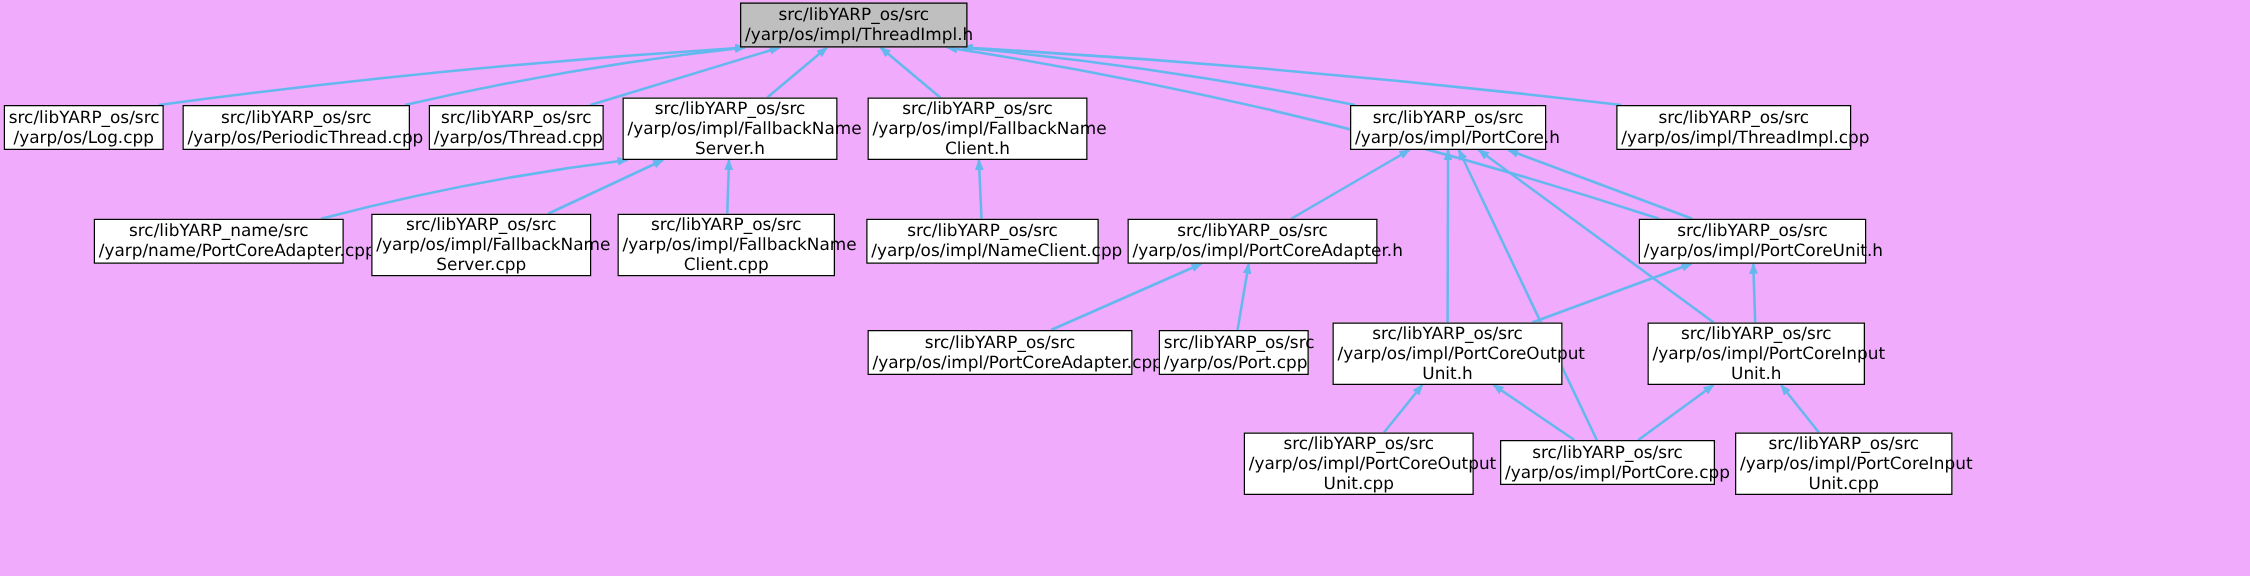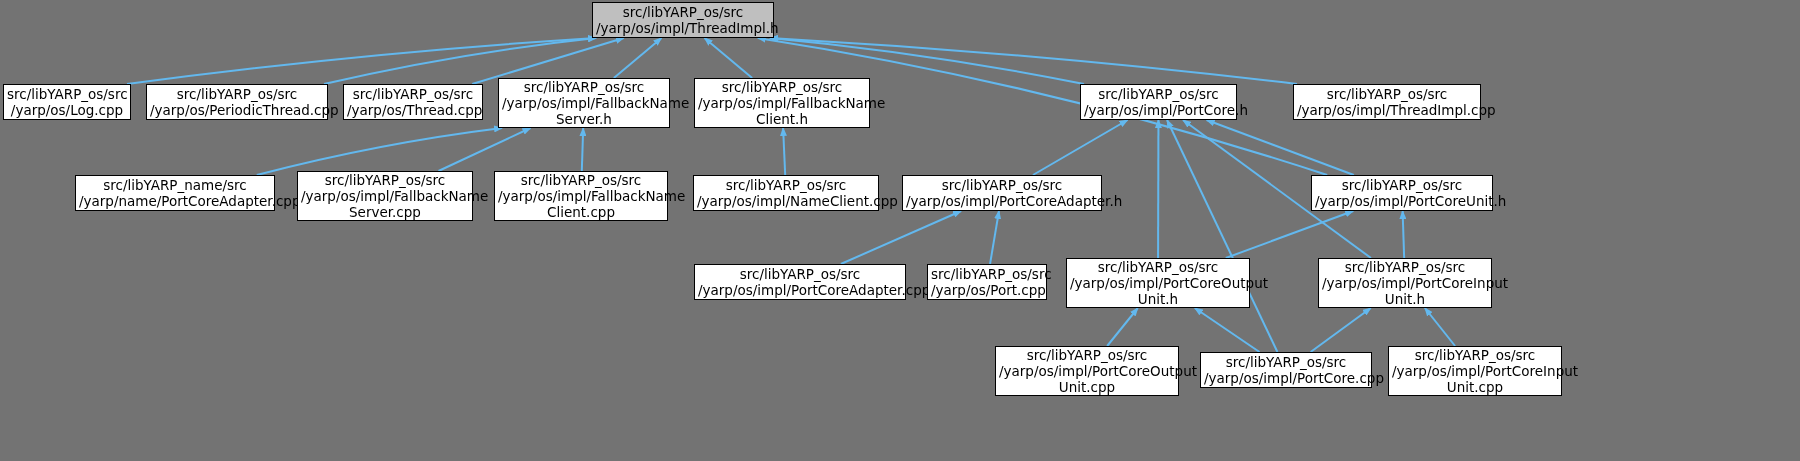--- a/index.html
+++ b/index.html
@@ -4,21 +4,21 @@
 <style>
   html, body {
     margin: 0;
     padding: 0;
     background: #000000;
   }
   #graph {
     position: relative;
     width: 1800px;
     height: 461px;
-    background: #737373;
+    background: #f0abfc;
     overflow: hidden;
     font-family: "DejaVu Sans", "Liberation Sans", sans-serif;
   }
   #edges {
     position: absolute;
     left: 0;
     top: 0;
     width: 1800px;
     height: 461px;
     pointer-events: none;

